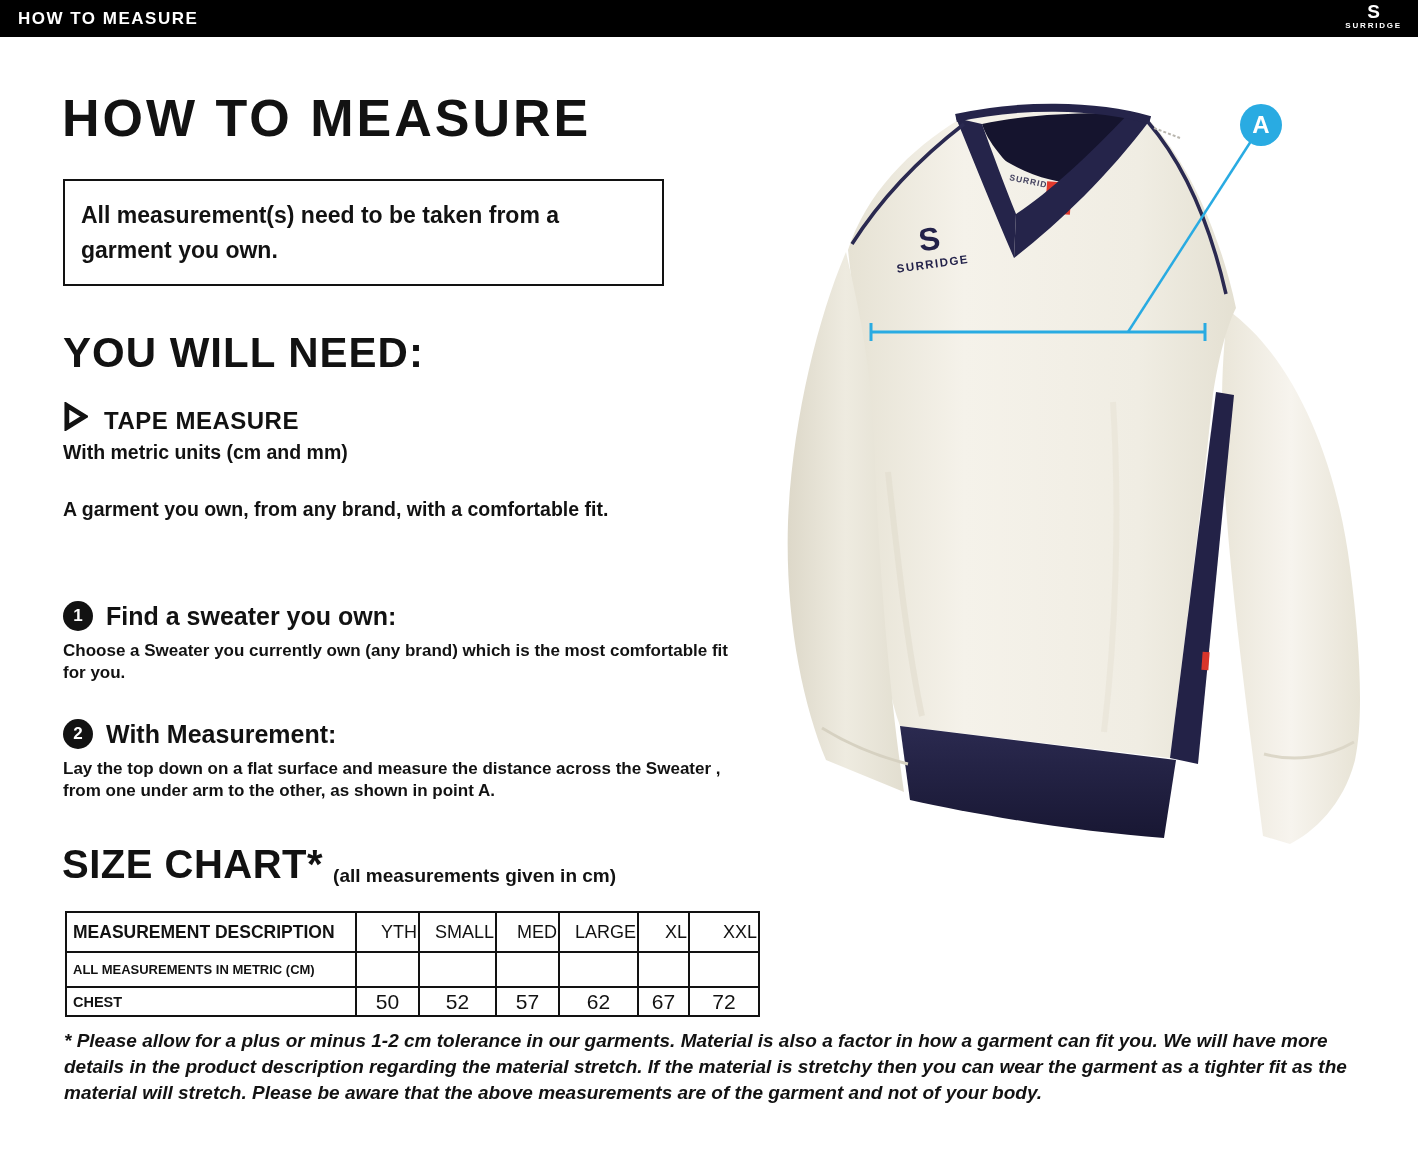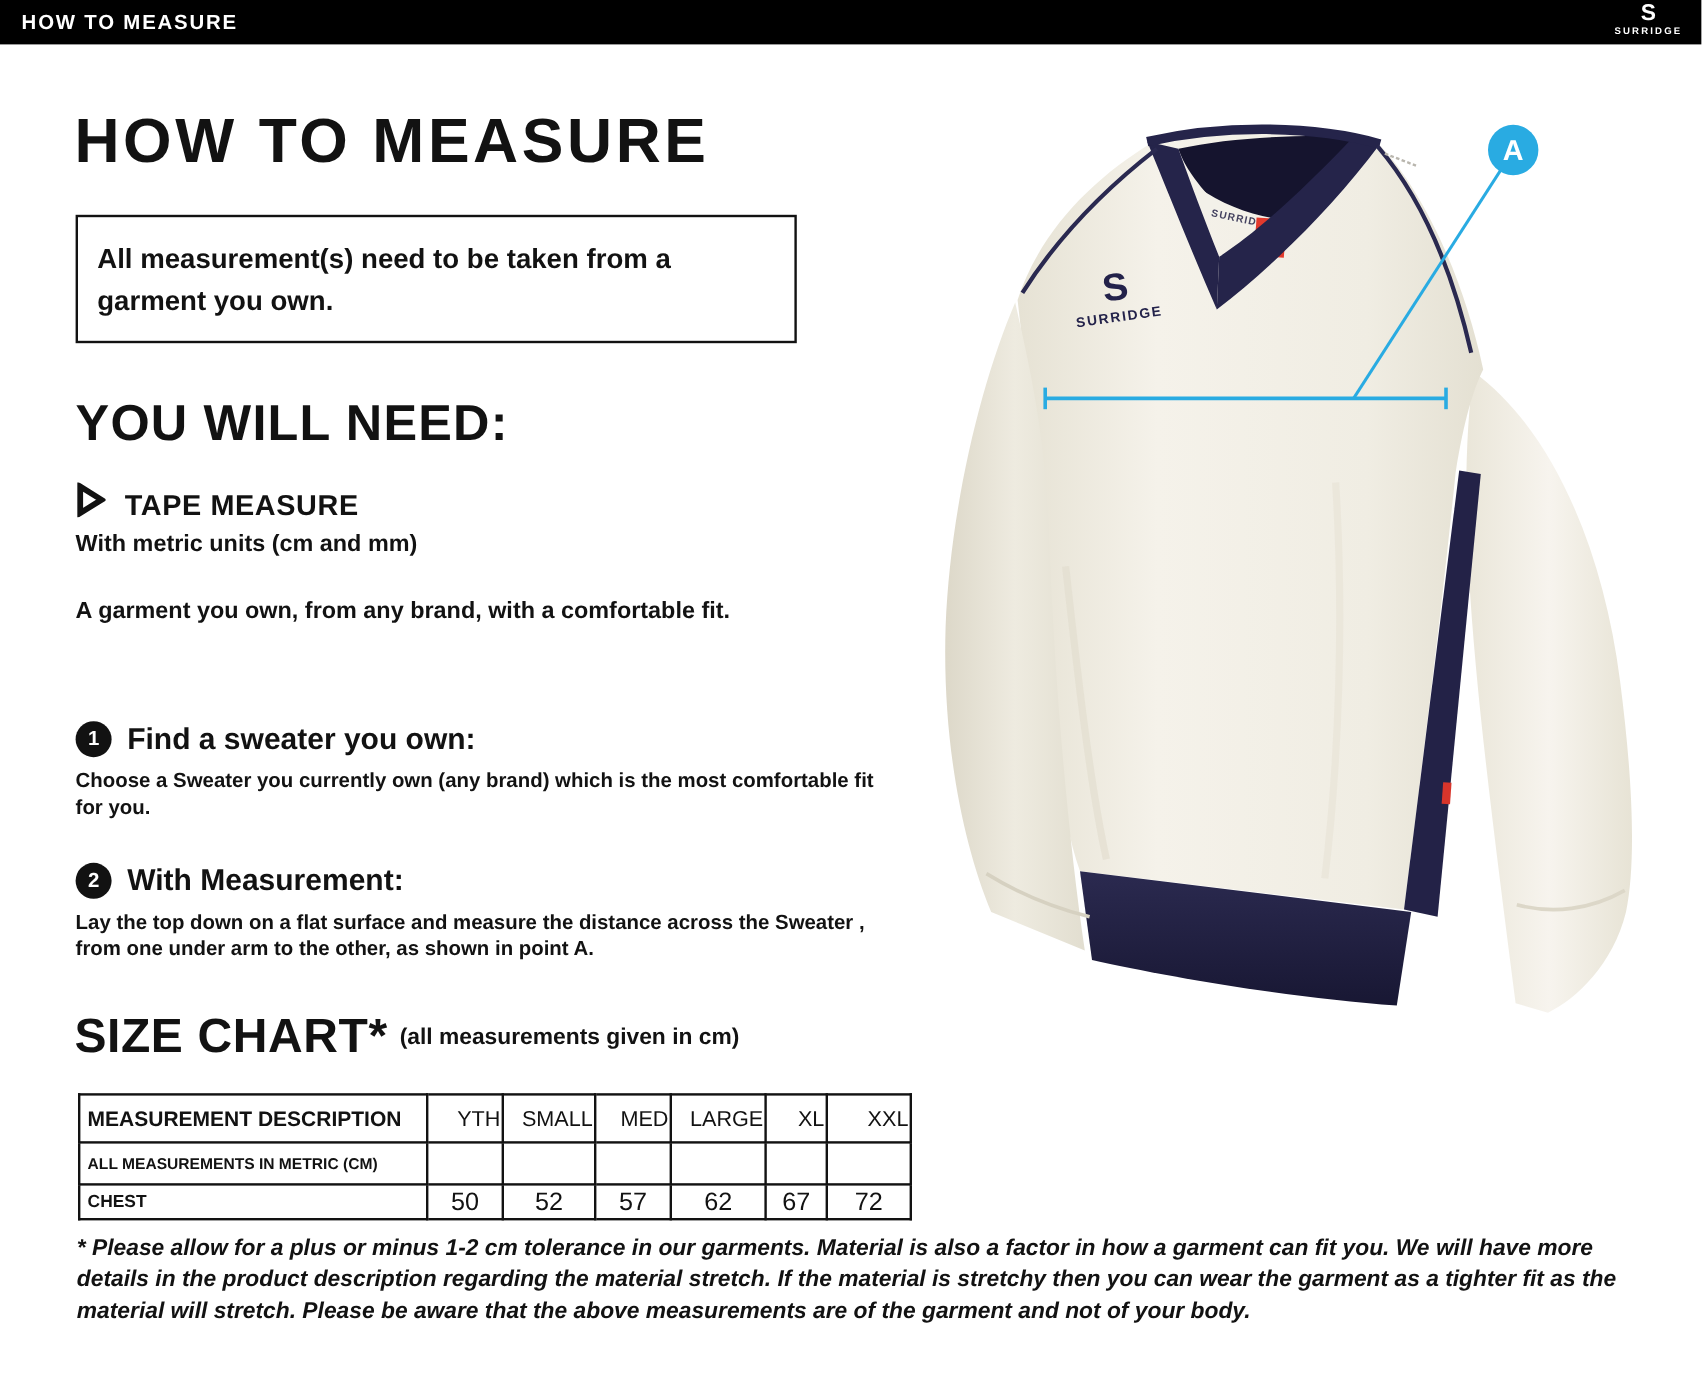--- a/index.html
+++ b/index.html
@@ -33,21 +33,21 @@
   #step-0{top:601px;}
   #step-1{top:719px;}
   .step-head{display:flex;align-items:center;gap:13px;}
   .step-num{width:30px;height:30px;border-radius:50%;background:#121212;color:#fff;
     font-size:17px;font-weight:800;display:flex;align-items:center;justify-content:center;}
   .step-title{font-size:25px;font-weight:800;}
   .step-desc{font-size:17px;font-weight:700;line-height:1.32;margin-top:9px;}
   #step-0 .step-desc{width:672px;}
   #step-1 .step-desc{width:692px;}
   
-  .sc-head{position:absolute;left:62px;top:842px;display:flex;align-items:center;gap:10px;}
+  .sc-head{position:absolute;left:62px;top:842px;display:flex;align-items:flex-end;gap:10px;}
   .sc-title{font-size:40px;font-weight:900;letter-spacing:.5px;}
   .sc-sub{font-size:19px;font-weight:800;}
   table.size-table{position:absolute;left:65px;top:911px;border-collapse:collapse;}
   .size-table td{border:2px solid #121212;box-sizing:border-box;}
   .size-table tr.hd{height:40px;}
   .size-table tr.r1{height:35px;}
   .size-table tr.r2{height:29px;}
   .size-table .desc{text-align:left;padding:0 6px;}
   .size-table tr.hd .desc{font-size:17.5px;font-weight:800;margin-left:44px;}
   .size-table tr.hd .size{font-size:18px;font-weight:400;text-align:right;}

